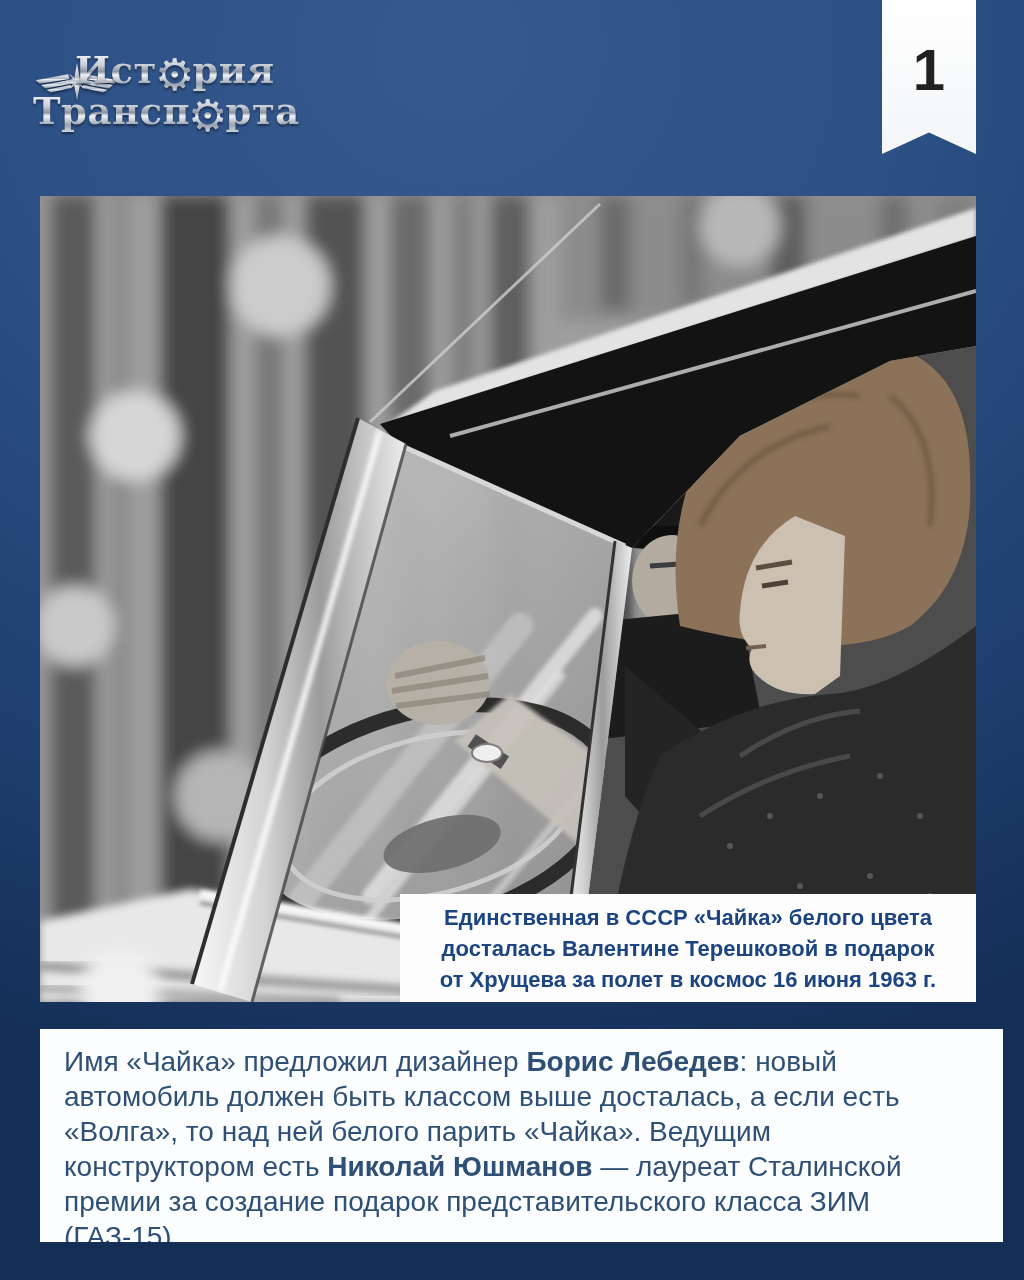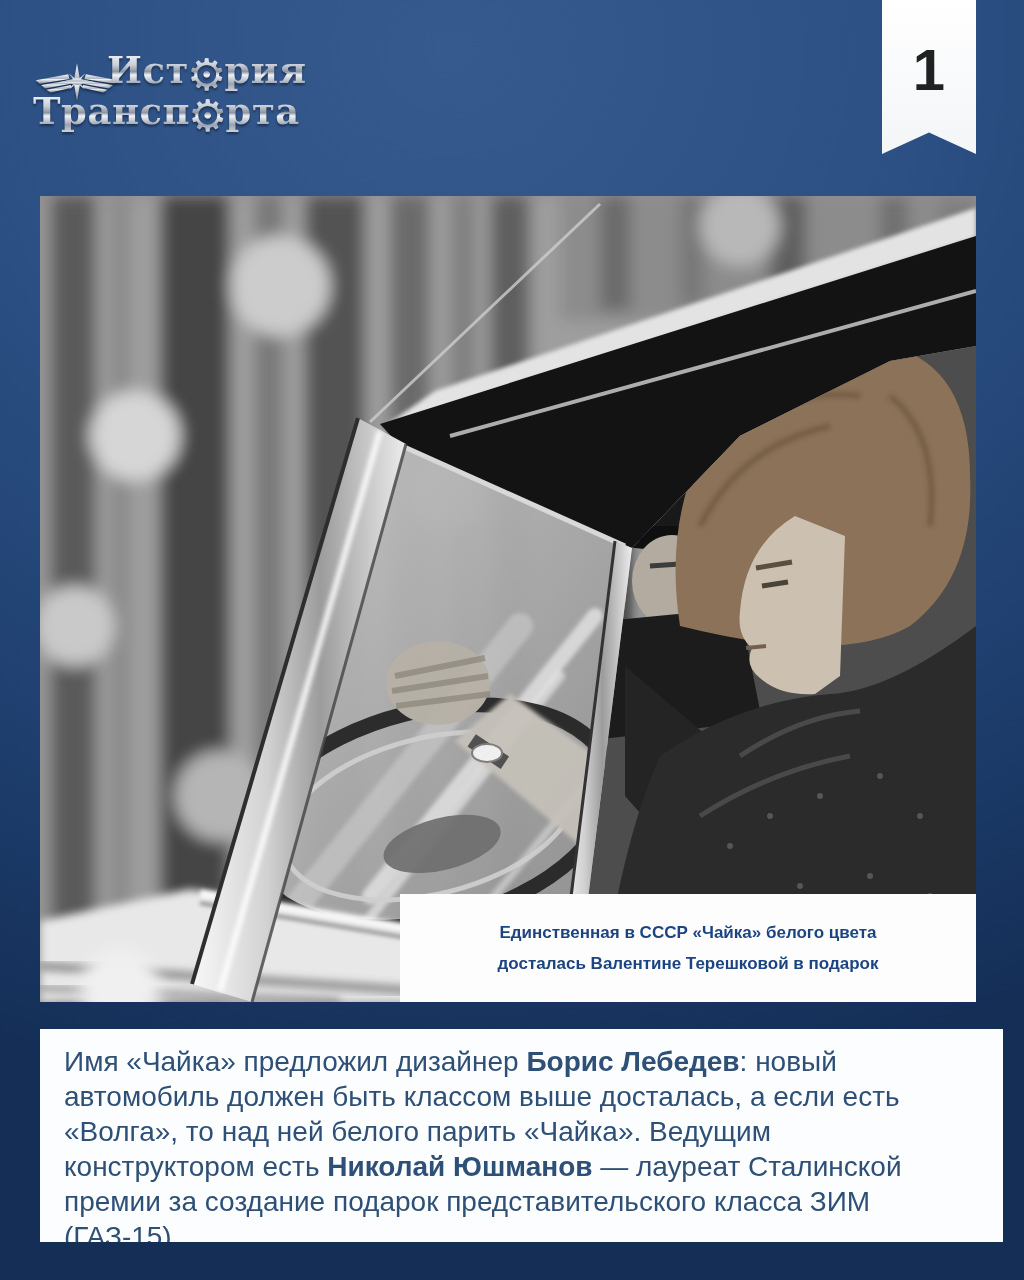--- a/index.html
+++ b/index.html
@@ -17,41 +17,41 @@
   .brand{position:absolute;left:33px;top:52px;width:300px;}
   .emblem{position:absolute;left:0;top:10px;width:88px;height:42px;
           filter:drop-shadow(0 2px 1px rgba(8,18,38,.55));}
   .brand-line{
     font-family:"DejaVu Serif",serif;font-weight:700;font-size:37px;line-height:37px;
     letter-spacing:.5px;white-space:nowrap;
     background:linear-gradient(180deg,#f7f9fc 0%,#c9cfd8 32%,#8d95a2 48%,#f0f3f7 56%,#9aa2ae 78%,#dde1e7 100%);
     -webkit-background-clip:text;background-clip:text;color:transparent;
     filter:drop-shadow(0 2px 1px rgba(8,18,38,.55));
   }
-  .brand-line.line1{margin-left:74px;}
+  .brand-line.line1{margin-left:42px;}
   .gear{font-family:"DejaVu Sans",sans-serif;font-weight:400;font-size:44px;
         vertical-align:-7px;letter-spacing:0;margin:0 -2px;}
 
   
   .ribbon{
     position:absolute;left:882px;top:0;width:94px;height:154px;box-sizing:border-box;
     background:linear-gradient(180deg,#ffffff 0%,#f3f5f7 100%);
     clip-path:polygon(0 0,100% 0,100% 100%,50% 86%,0 100%);
     display:flex;align-items:center;justify-content:center;padding-bottom:16px;
   }
   .ribbon-num{font-weight:700;font-size:58px;color:var(--badge-number,#212121);}
 
   
   .photo{position:absolute;left:40px;top:196px;width:936px;height:806px;margin:0;background:#8f8f8f;}
   .photo>svg{display:block;width:100%;height:100%;}
   .caption{
     position:absolute;right:0;bottom:0;width:576px;height:108px;box-sizing:border-box;
     background:var(--caption-bg,#fdfdfe);
     color:var(--caption-text,#1c4480);
-    font-weight:700;font-size:17px;line-height:31px;text-align:center;
+    font-weight:700;font-size:22px;line-height:31px;text-align:center;
     display:flex;flex-direction:column;justify-content:center;overflow:hidden;
   }
   .caption .line{white-space:nowrap;}
 
   
   .card{
     position:absolute;left:40px;top:1029px;width:963px;height:213px;box-sizing:border-box;
     background:var(--card-bg,#fbfdfe);
     padding:15px 24px 0;overflow:hidden;
     font-size:28px;line-height:35px;color:var(--card-text,#2e5077);
@@ -252,20 +252,21 @@
         <line x1="318" y1="222" x2="152" y2="788" stroke="#2e2e2e" stroke-width="4"></line>
         <line x1="366" y1="248" x2="212" y2="806" stroke="#444444" stroke-width="3" opacity=".8"></line>
         <line x1="340" y1="235" x2="180" y2="795" stroke="#ffffff" stroke-width="6" opacity=".85" filter="url(#b2)"></line>
         <line x1="330" y1="226" x2="560" y2="8" stroke="#cdcdcd" stroke-width="3" opacity=".8"></line>
       </g>
     </svg>
 
     <figcaption class="caption">
         <div class="line">Единственная в СССР «Чайка» белого цвета</div>
         <div class="line">досталась Валентине Терешковой в подарок</div>
+        <div class="line">от Хрущева за полет в космос 16 июня 1963 г.</div>
       </figcaption>
   </figure>
 
   <section class="card">
       <div class="line"><span>Имя «Чайка» предложил дизайнер </span><b>Борис Лебедев</b><span>: новый</span></div>
       <div class="line"><span>автомобиль должен быть классом выше досталась, а если есть</span></div>
       <div class="line"><span>«Волга», то над ней белого парить «Чайка». Ведущим</span></div>
       <div class="line"><span>конструктором есть </span><b>Николай Юшманов</b><span> — лауреат Сталинской</span></div>
       <div class="line"><span>премии за создание подарок представительского класса ЗИМ</span></div>
       <div class="line"><span>(ГАЗ-15).</span></div>

